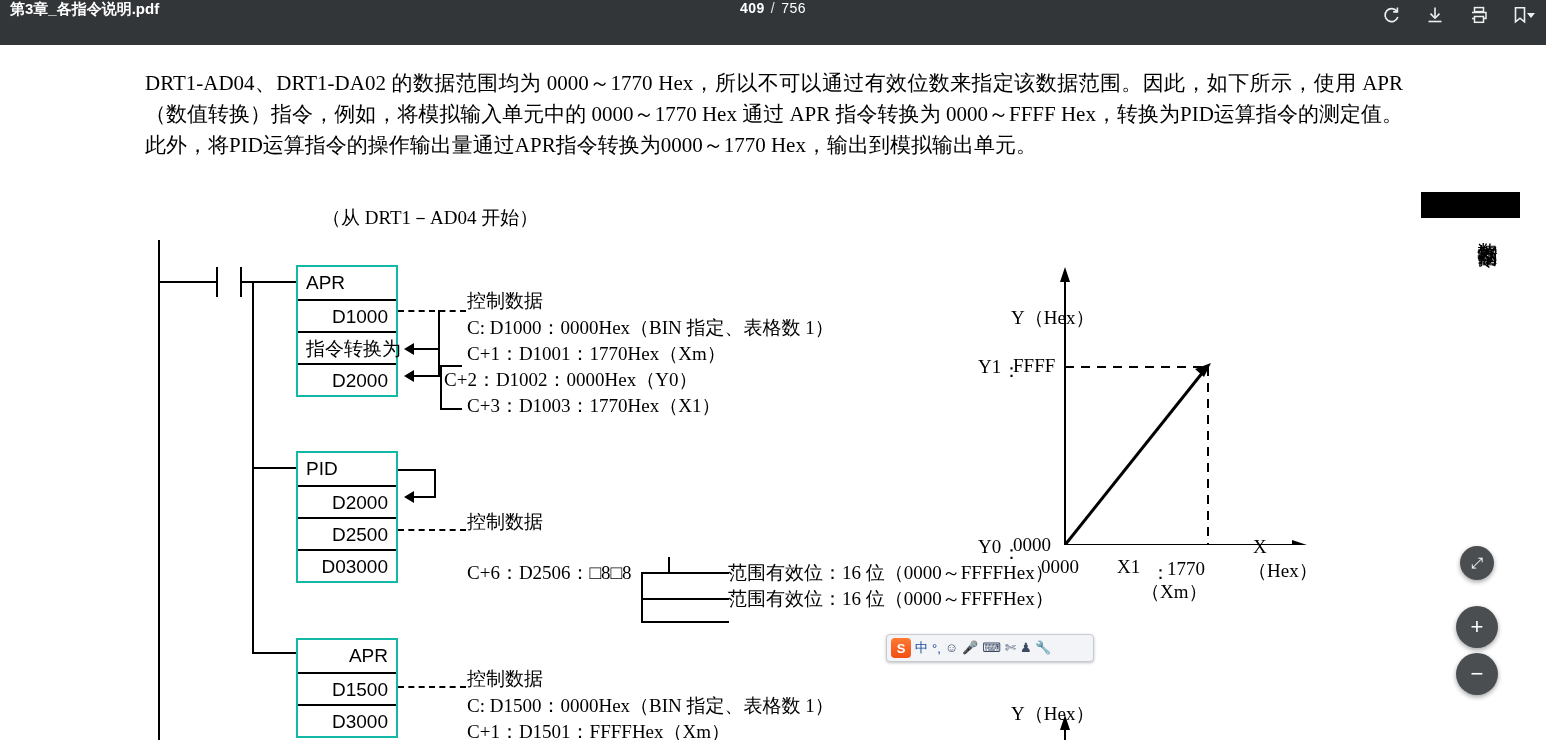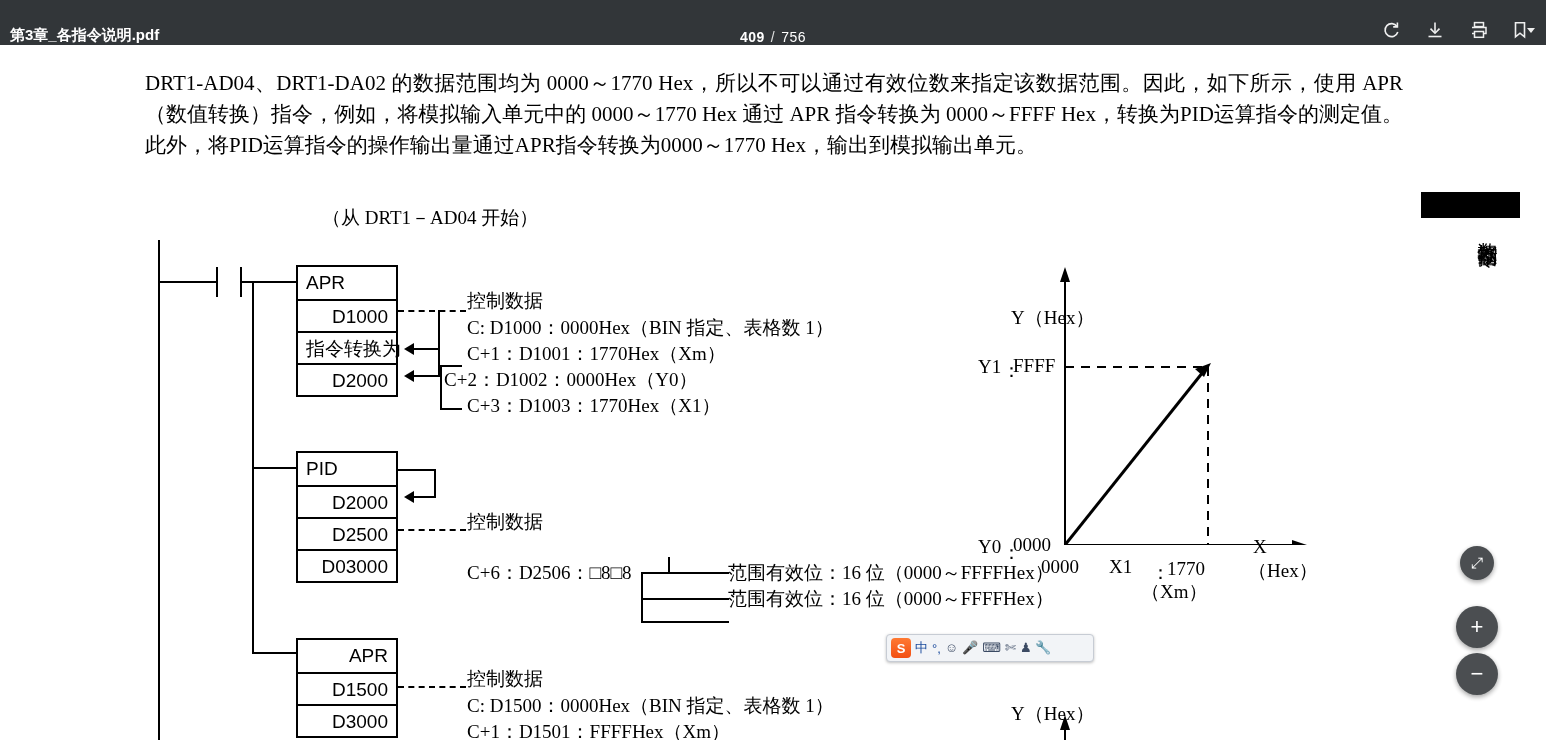--- a/index.html
+++ b/index.html
@@ -17,21 +17,21 @@
 
   
   .toolbar {
     position: absolute;
     top: 0; left: 0;
     width: 1546px;
     height: 45px;
     background: #323639;
     color: #ffffff;
     display: flex;
-    align-items: flex-end;
+    align-items: flex-start;
     font-family: "Liberation Sans", sans-serif;
   }
   .toolbar .file-title {
     margin-left: 10px;
     font-size: 15px;
     font-weight: bold;
     white-space: nowrap;
   }
   .toolbar .page-indicator {
     position: absolute;
@@ -150,21 +150,21 @@
   .contact .b {
     position: absolute;
     top: 0; width: 2px; height: 30px; background: #000;
   }
   .contact .b1 { left: 0; }
   .contact .b2 { left: 24px; }
 
   
   .blk {
     position: absolute;
-    border: 2px solid #000000;
+    border: 2px solid #14b8a6;
     box-sizing: border-box;
     font-size: 19px;
     font-family: "Liberation Sans", sans-serif;
     background: #fff;
   }
   .blk .cell {
     height: 32px;
     line-height: 32px;
     box-sizing: border-box;
     padding: 0 8px;
@@ -411,21 +411,21 @@
       <polygon points="256,118 240,124 249,132" fill="#000"></polygon>
     </svg>
     <div class="glabel" style="left:56px; top:60px;">Y（Hex）</div>
     <div class="glabel" style="left:23px; top:111px;">Y1</div>
     <div class="glabel" style="left:47px; top:113px;">：</div>
     <div class="glabel" style="left:58px; top:110px;">FFFF</div>
     <div class="glabel" style="left:23px; top:291px;">Y0</div>
     <div class="glabel" style="left:47px; top:295px;">：</div>
     <div class="glabel" style="left:58px; top:289px;">0000</div>
     <div class="glabel" style="left:86px; top:311px;">0000</div>
-    <div class="glabel" style="left:154px; top:311px;">X1</div>
+    <div class="glabel" style="left:162px; top:311px;">X1</div>
     <div class="glabel" style="left:196px; top:315px;">：</div>
     <div class="glabel" style="left:212px; top:313px;">1770</div>
     <div class="glabel" style="left:186px; top:334px;">（Xm）</div>
     <div class="glabel" style="left:298px; top:291px;">X</div>
     <div class="glabel" style="left:293px; top:313px;">（Hex）</div>
   </div>
 
   <div class="graph" style="left:955px; top:648px;">
     <svg width="400" height="50" viewBox="0 0 400 50">
       <line x1="110" y1="34" x2="110" y2="50" stroke="#000" stroke-width="2"></line>

